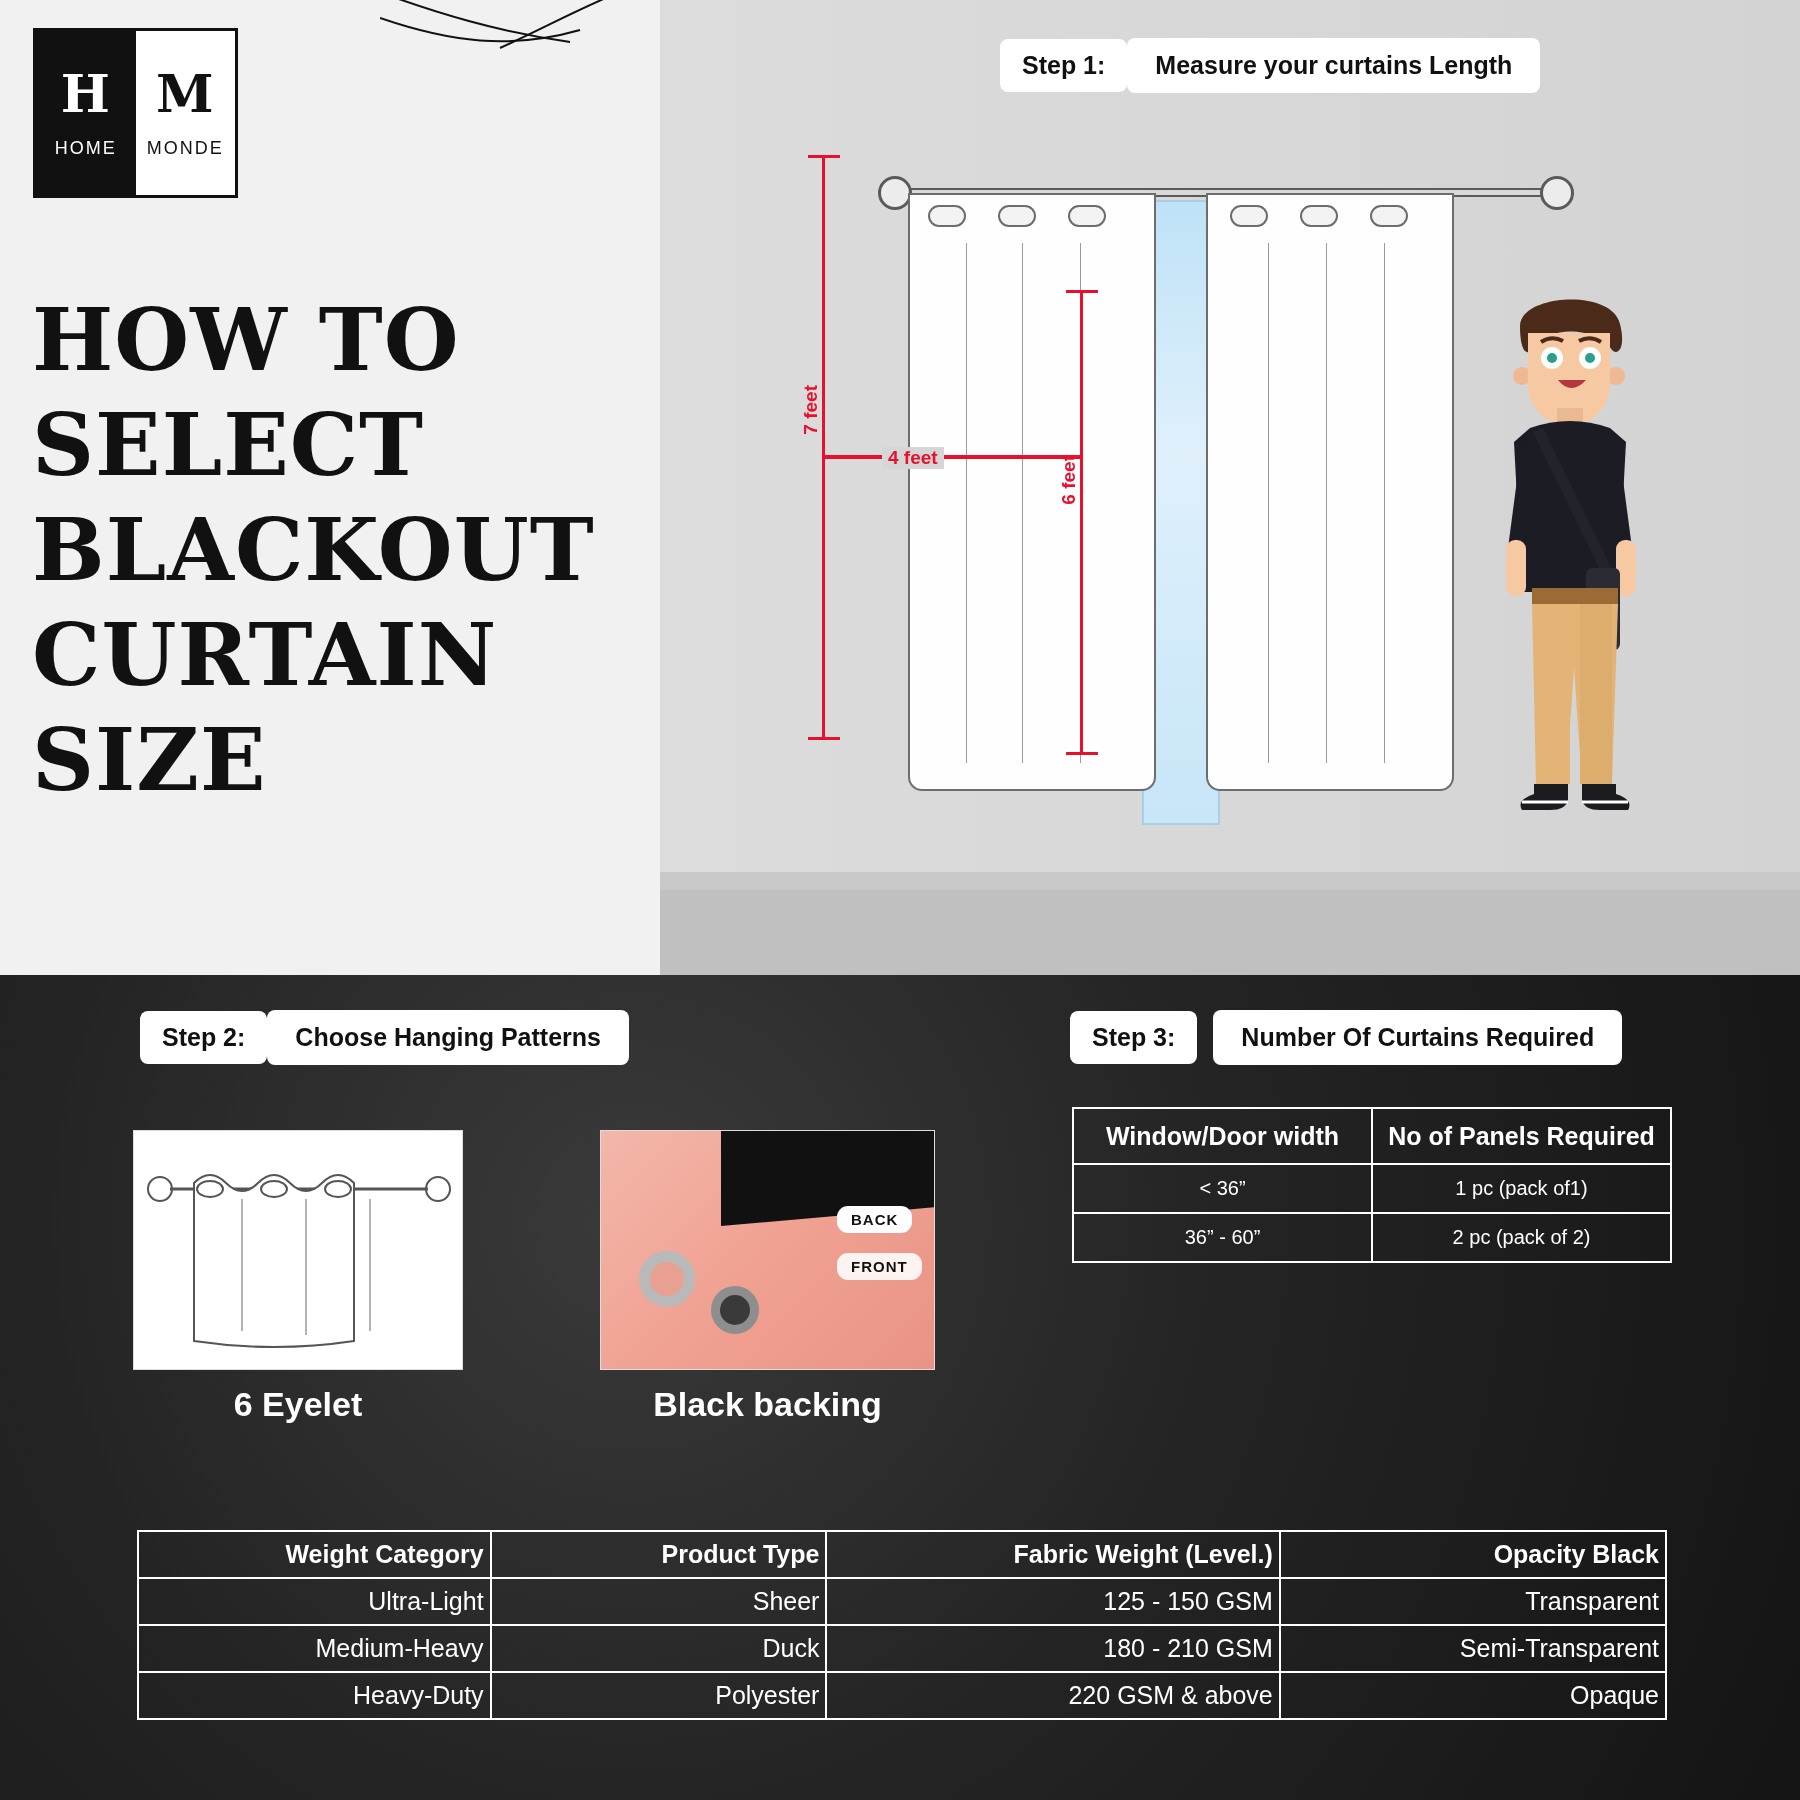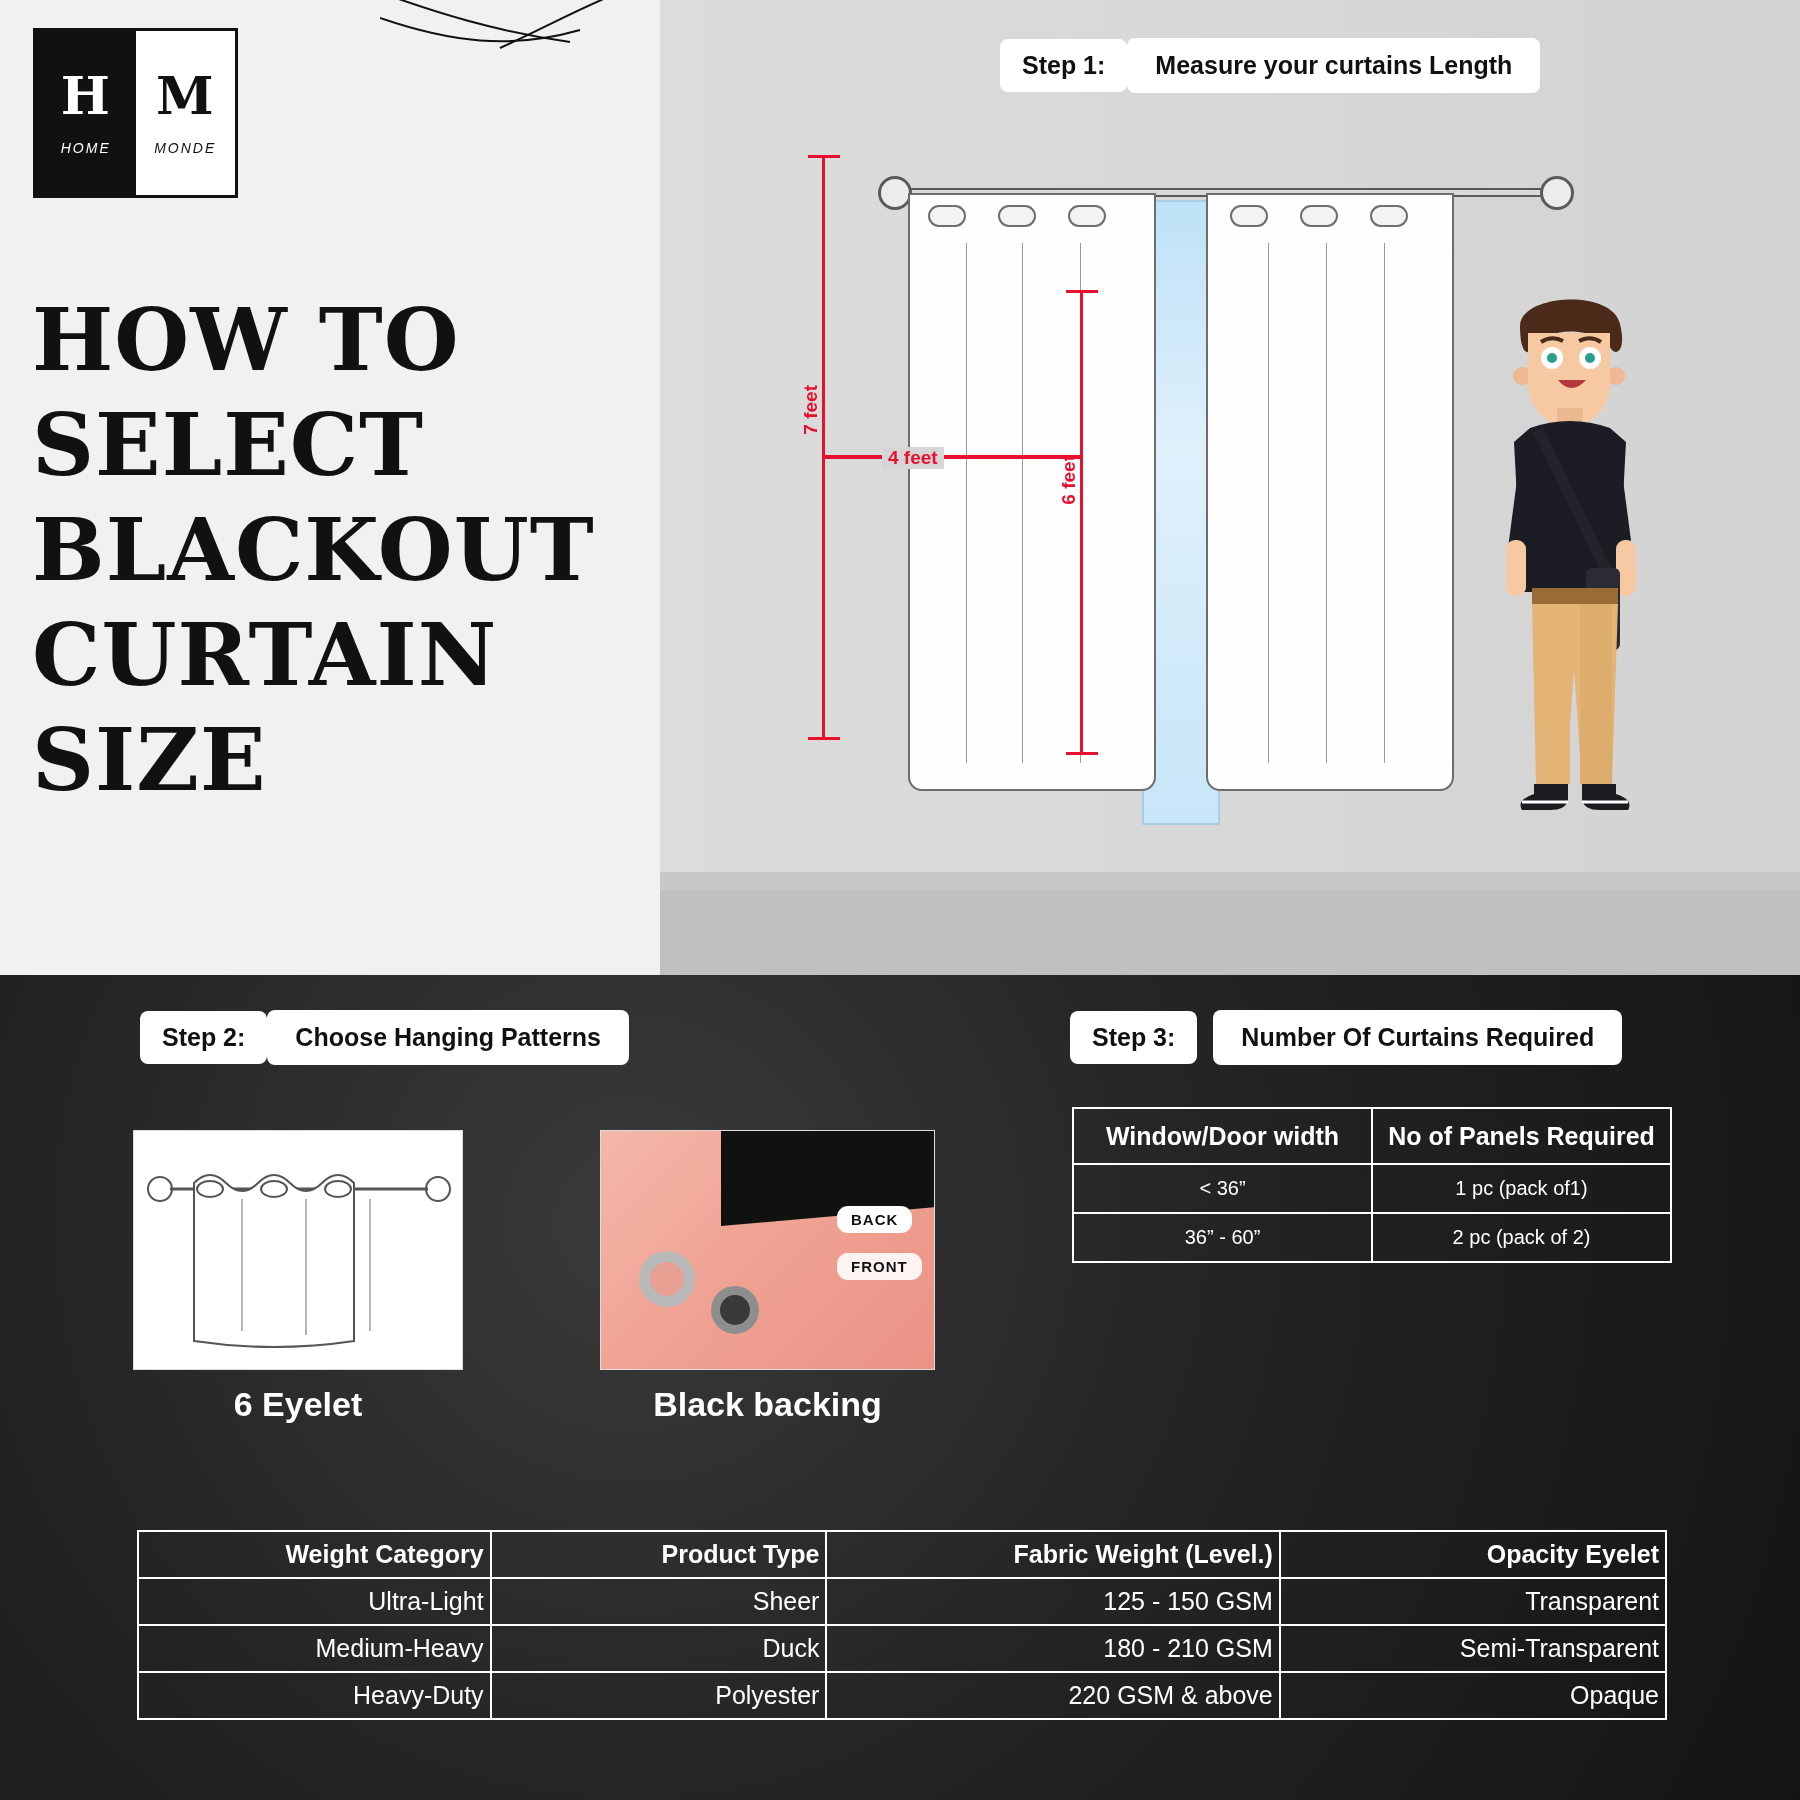--- a/index.html
+++ b/index.html
@@ -30,21 +30,21 @@
     align-items: center; justify-content: center;
   }
   .logo .half.dark { background: #111; color: #fff; }
   .logo .half.light { background: #fff; color: #111; }
   .logo .big {
     font-family: "DejaVu Serif", serif;
     font-size: 52px; font-weight: bold; line-height: 1; letter-spacing: 1px;
   }
   .logo .small {
     font-family: "Liberation Sans", sans-serif;
-    font-size: 14px; letter-spacing: 2px; margin-top: 18px; font-style: italic;
+    font-size: 18px; letter-spacing: 2px; margin-top: 18px;
   }
   .headline {
     position: absolute; left: 32px; top: 288px; width: 600px;
     font-family: "DejaVu Serif", serif;
     font-size: 86px; line-height: 1.22; font-weight: bold;
     color: #111; letter-spacing: 1px; text-transform: uppercase;
   }
 
   
   .wire { position: absolute; left: 380px; top: -10px; width: 280px; height: 90px; }
@@ -349,21 +349,21 @@
         </tr>
       </tbody>
     </table>
 
     <table class="tbl-weight">
       <thead>
         <tr>
           <th style="width:21%">Weight Category</th>
           <th style="width:20%">Product Type</th>
           <th style="width:27%">Fabric Weight (Level.)</th>
-          <th style="width:23%">Opacity Eyelet</th>
+          <th style="width:23%">Opacity Black</th>
         </tr>
       </thead>
       <tbody>
         <tr>
           <td>Ultra-Light</td>
           <td>Sheer</td>
           <td>125 - 150 GSM</td>
           <td>Transparent</td>
         </tr>
         <tr>

